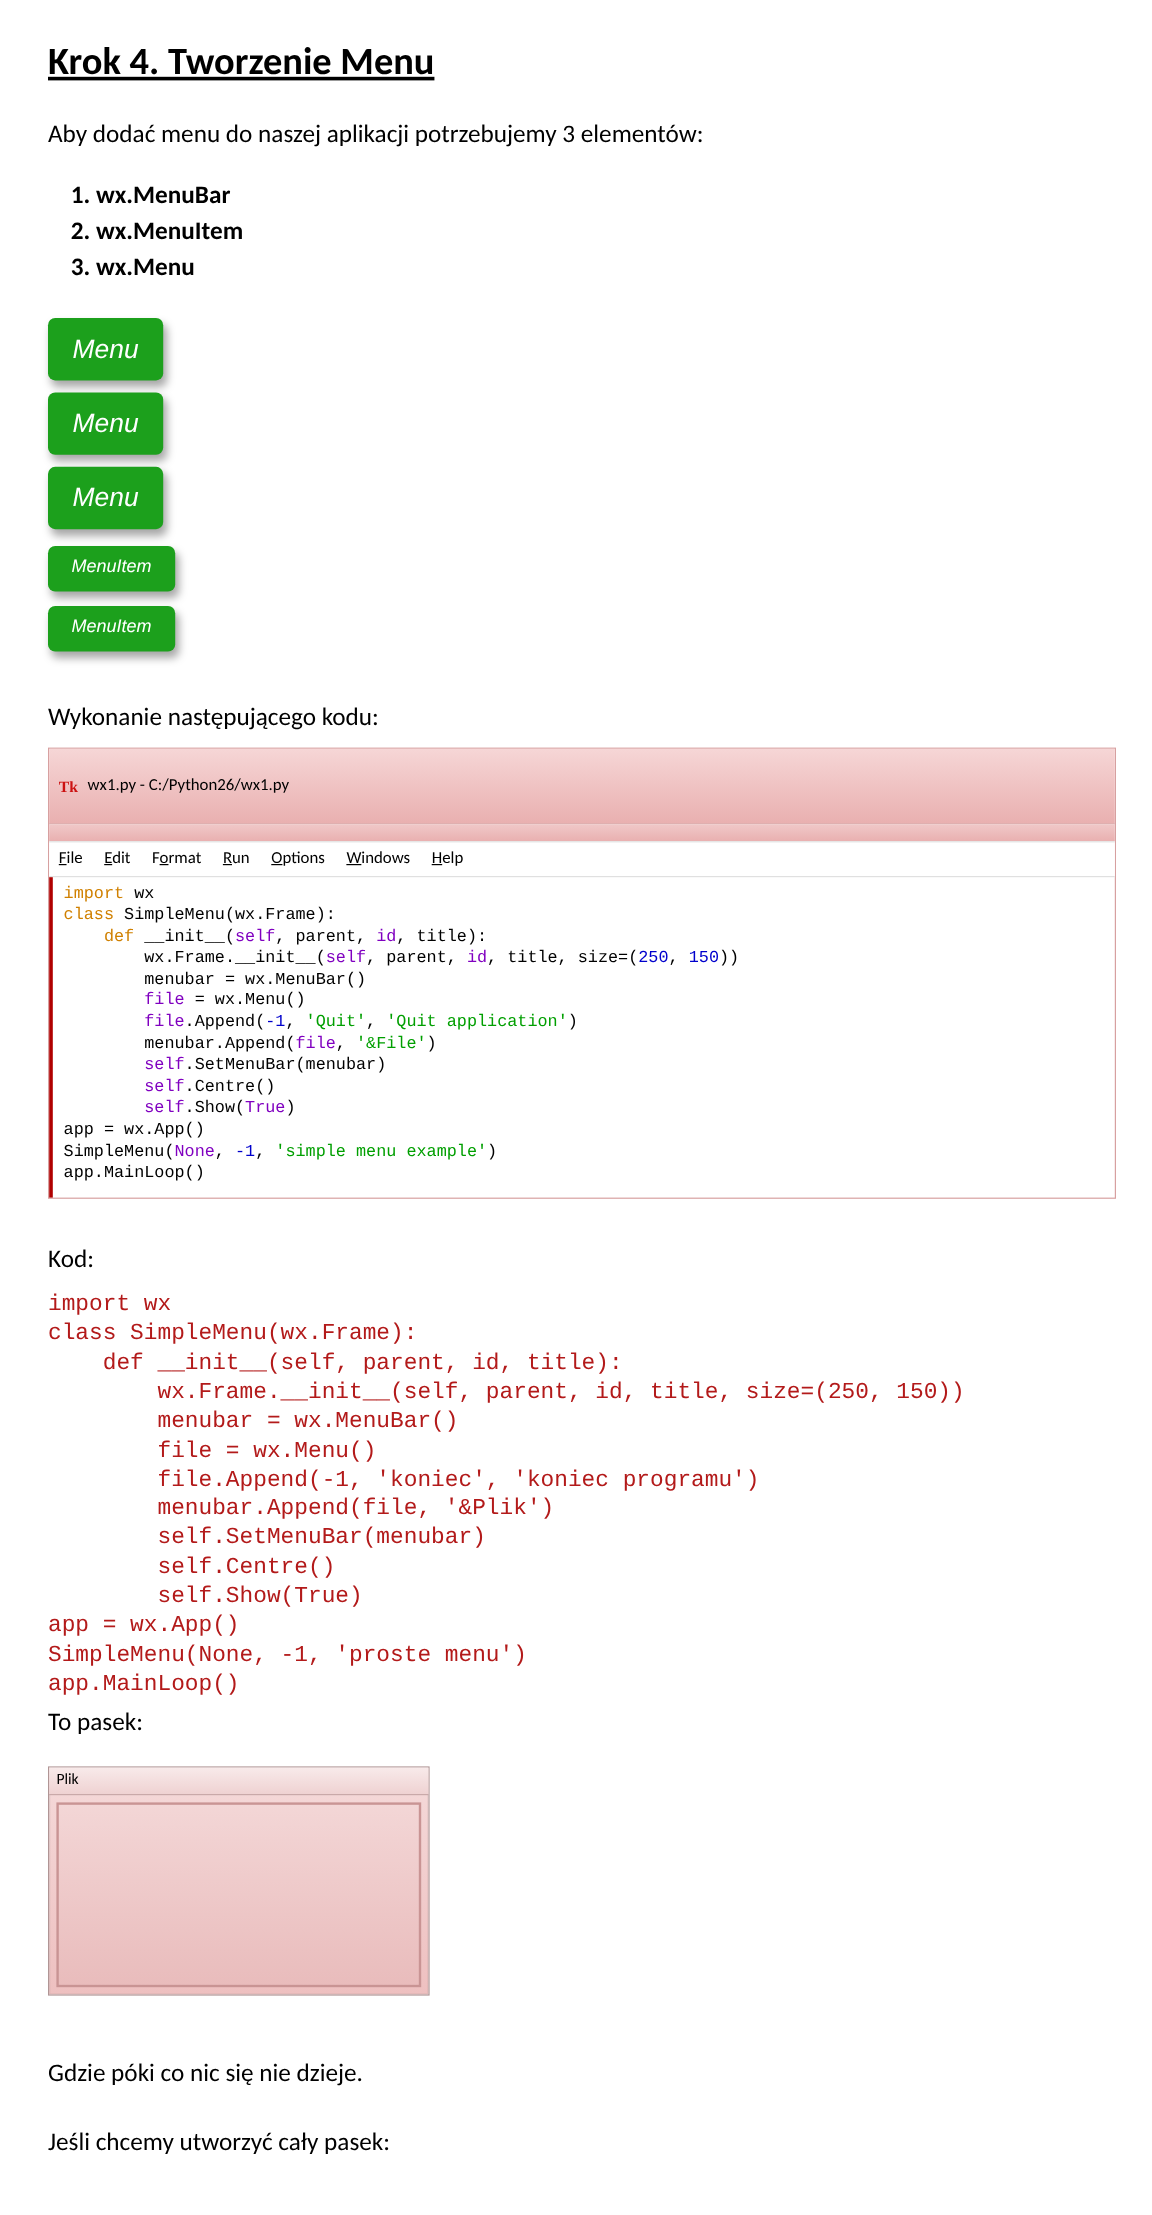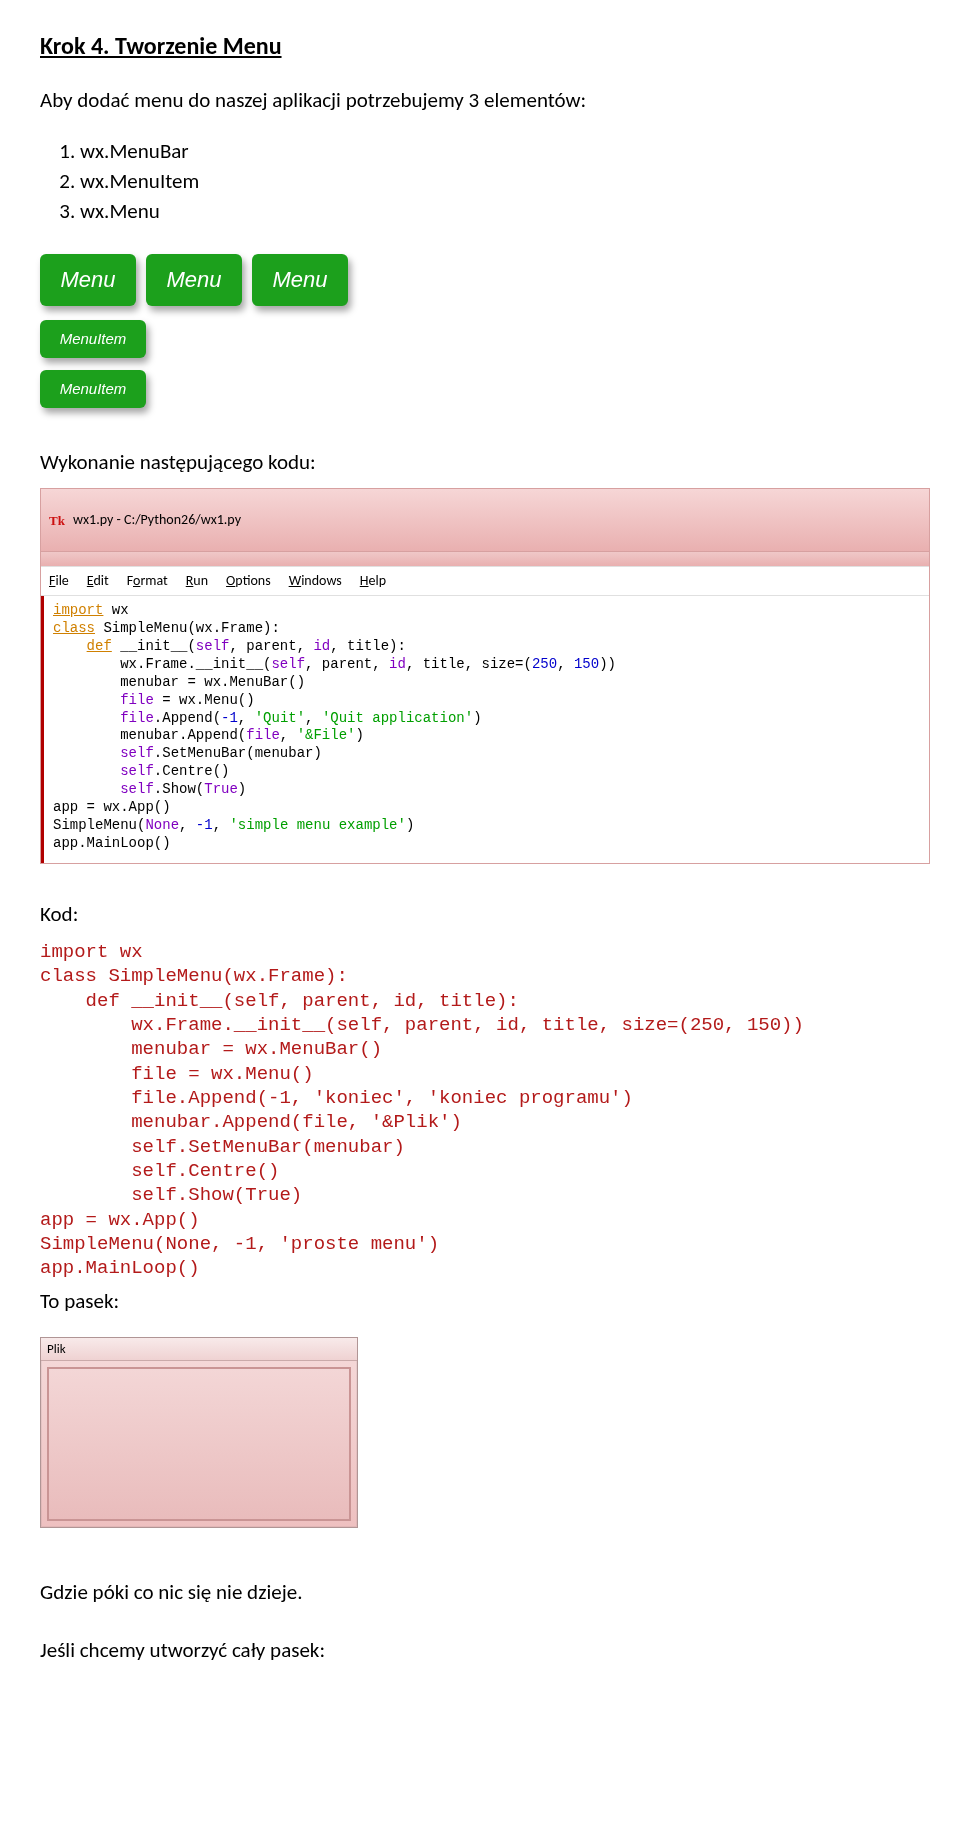--- a/index.html
+++ b/index.html
@@ -6,47 +6,48 @@
     margin: 0;
     padding: 30px 40px;
     font-family: Calibri, Arial, sans-serif;
     background: #fff;
     color: #000;
     width: 880px;
     font-size: 21px;
     line-height: 1.35;
   }
   h1.step-title {
-    font-size: 24px;
+    font-size: 32px;
     text-decoration: underline;
     font-weight: bold;
     margin: 0 0 24px 0;
   }
   p.intro { margin: 0 0 22px 0; }
   ol.enum-list {
     margin: 15px 0 28px 40px;
     padding: 0;
+    font-weight: bold;
   }
   ol.enum-list li { margin: 2px 0; }
 
   
   .green-diagram { margin: 0 0 40px 0; }
   .gb {
     background: #1ca01c;
     color: #fff;
     border-radius: 6px;
     box-shadow: 3px 5px 7px rgba(0,0,0,.35);
     font-family: "Comic Sans MS", cursive, sans-serif;
     display: flex;
     align-items: center;
     justify-content: center;
     font-style: italic;
   }
   .gb.bar  { width: 340px; height: 56px; font-size: 26px; margin-bottom: 14px; }
-  .row-menu { display: flex; gap: 10px; margin-bottom: 14px; }
+  .row-menu { display: flex; gap: 10px; margin-bottom: 14px; flex-direction: column; }
   .gb.menu { width: 96px; height: 52px; font-size: 22px; }
   .gb.item { width: 106px; height: 38px; font-size: 15px; margin-bottom: 12px; }
 
   p.lead { margin: 18px 0 12px 0; }
 
   
   .idle-window {
     width: 888px;
     border: 1px solid #d7a0a0;
     background: #fff;
@@ -93,21 +94,21 @@
   }
   .idle-body {
     position: relative;
     padding: 6px 10px 10px 12px;
     font-family: "Courier New", monospace;
     font-size: 14px;
     line-height: 1.28;
     white-space: pre;
     color: #000;
   }
-  .kw   { color: #d08000; text-decoration: underline; } 
+  .kw   { color: #d08000; } 
   .kb   { color: #8000c0; } 
   .str  { color: #009f00; } 
   .blue { color: #0000cc; } 
 
   
   .code-listing {
     font-family: "Courier New", monospace;
     font-size: 19px;
     line-height: 1.28;
     white-space: pre;

